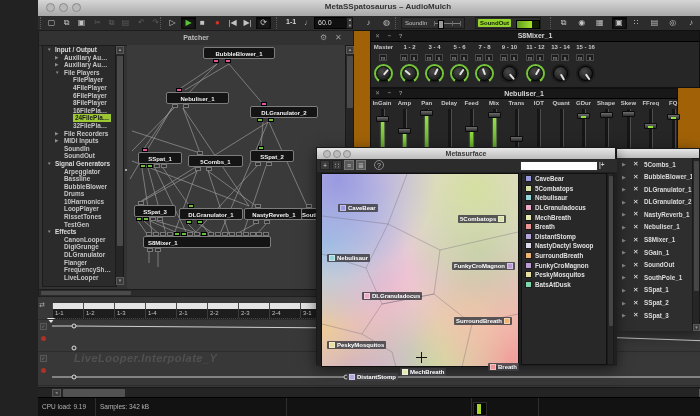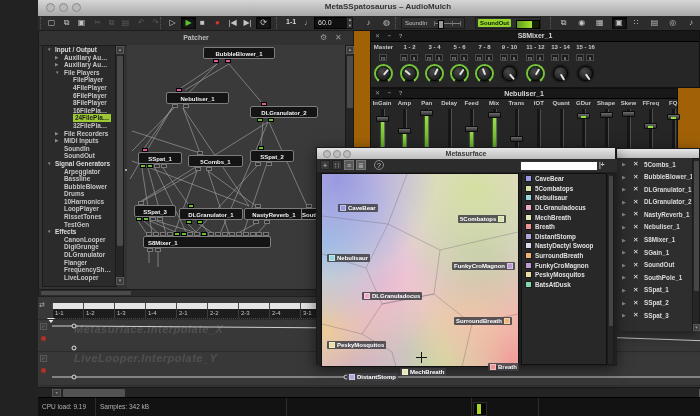--- a/index.html
+++ b/index.html
@@ -639,21 +639,20 @@
 
     <div class="abs sbox" style="left:2px;top:26px;width:7px;height:7px">✓</div>
     <div class="abs" style="left:3px;top:39px;width:5px;height:5px;border-radius:50%;background:#b03028"></div>
     <div class="abs sbox" style="left:2px;top:58px;width:7px;height:7px">✓</div>
     <div class="abs" style="left:3px;top:71px;width:5px;height:5px;border-radius:50%;background:#b03028"></div>
 
     <div class="abs" style="left:0;top:22px;width:700px;height:1px;background:#2c2c2c"></div>
     <div class="abs" style="left:0;top:54px;width:700px;height:1px;background:#2c2c2c"></div>
     <div class="abs" style="left:0;top:88px;width:700px;height:1px;background:#2c2c2c"></div>
 
-    <div class="abs ghost" style="left:36px;top:26px">Metasurface.Interpolate_X</div>
     <div class="abs ghost" style="left:36px;top:55px">LiveLooper.Interpolate_Y</div>
     <svg class="abs" id="autosvg" style="left:0;top:0" width="700" height="101" viewBox="0 296 700 101">
         <polyline points="14,325 36,325 308,327 700,341" fill="none" stroke="#cfcfcf" stroke-width="1"></polyline>
         <circle cx="36" cy="325" r="2" fill="#3a3a3a" stroke="#e0e0e0" stroke-width="1"></circle>
         <circle cx="308" cy="327" r="2" fill="#3a3a3a" stroke="#e0e0e0" stroke-width="1"></circle>
         <circle cx="36" cy="347" r="2" fill="#3a3a3a" stroke="#e0e0e0" stroke-width="1"></circle>
         <polyline points="14,376 700,376" fill="none" stroke="#cfcfcf" stroke-width="1"></polyline>
         <circle cx="36" cy="376" r="2" fill="#3a3a3a" stroke="#e0e0e0" stroke-width="1"></circle>
         <circle cx="308" cy="376" r="2" fill="#3a3a3a" stroke="#e0e0e0" stroke-width="1"></circle>
       </svg>

